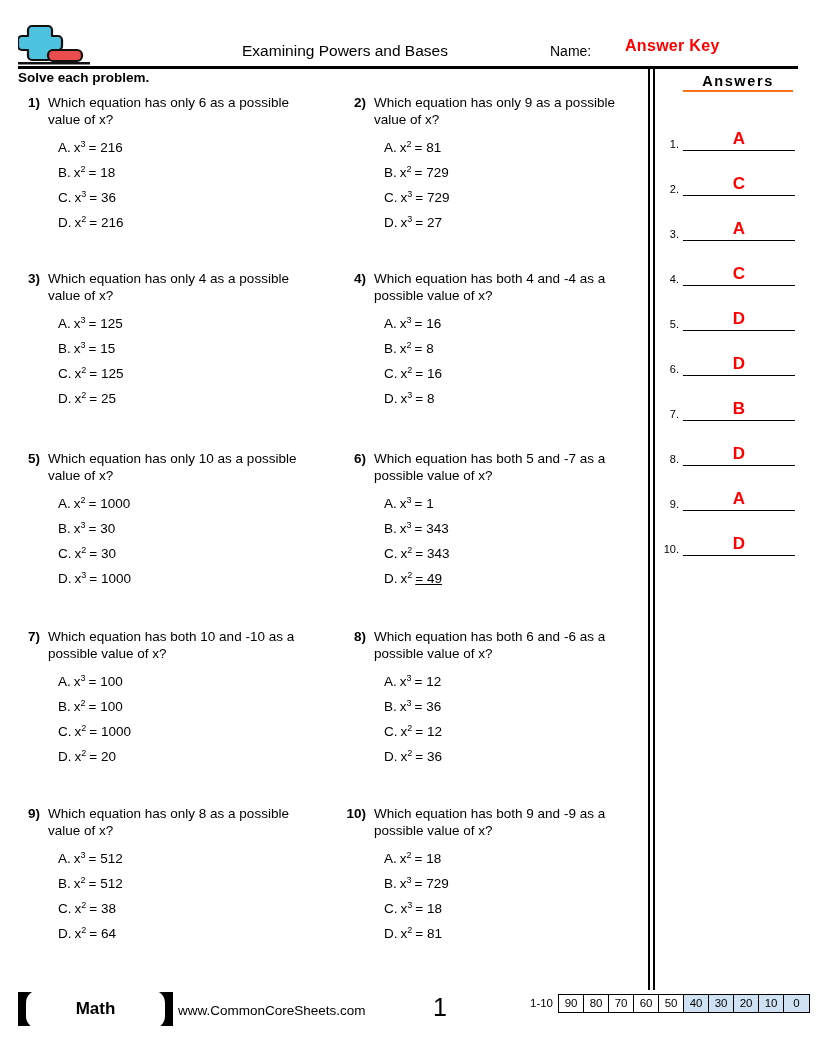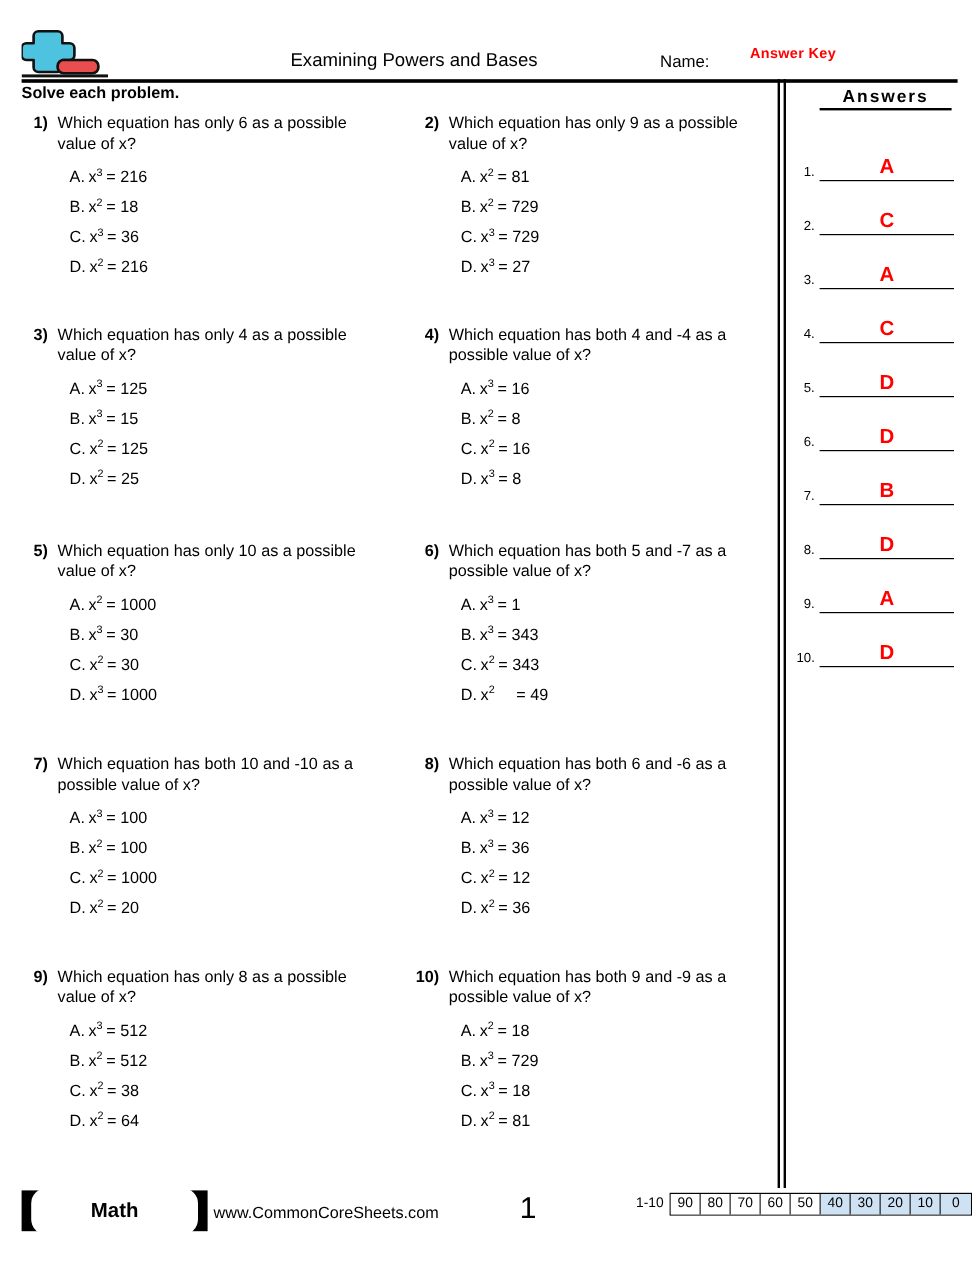--- a/index.html
+++ b/index.html
@@ -36,21 +36,21 @@
   }
   #name-label {
     position: absolute;
     left: 550px; top: 44px;
     font-size: 14px;
     line-height: 1;
   }
   #answer-key-text {
     position: absolute;
     left: 625px; top: 38px;
-    font-size: 12px;
+    font-size: 16px;
     font-weight: bold;
     color: #ff0000;
     line-height: 1;
     letter-spacing: 0.3px;
   }
   #header-rule {
     position: absolute;
     left: 18px; top: 66px;
     width: 780px; height: 2.5px;
     background: #000000;
@@ -129,21 +129,21 @@
     width: 161px; height: 500px;
   }
   #answers-title {
     position: absolute;
     left: 28px; top: 7px;
     width: 110px;
     text-align: center;
     font-size: 14.5px;
     font-weight: bold;
     letter-spacing: 1.6px;
-    border-bottom: 2px solid #000000;
+    border-bottom: 2px solid #f97316;
     padding-bottom: 1px;
   }
   .ans-row {
     position: absolute;
     left: 0;
     width: 150px;
     height: 45px;
   }
   .ans-num {
     position: absolute;
@@ -321,21 +321,21 @@
     </div>
     <div class="q col-r" style="top: 356px;">
       <div class="q-head">
         <div class="q-num">6)</div>
         <div class="q-text">Which equation has both 5 and -7 as a possible value of x?</div>
       </div>
       <div class="choices">
         <div class="choice"><span class="ltr">A.</span><span>x</span><sup>3</sup><span style="margin-left: 3px;">= 1</span></div>
         <div class="choice"><span class="ltr">B.</span><span>x</span><sup>3</sup><span style="margin-left: 3px;">= 343</span></div>
         <div class="choice"><span class="ltr">C.</span><span>x</span><sup>2</sup><span style="margin-left: 3px;">= 343</span></div>
-        <div class="choice"><span class="ltr">D.</span><span>x</span><sup>2</sup><span style="margin-left: 18px;">= 49</span></div>
+        <div class="choice"><span class="ltr">D.</span><span>x</span><sup>2</sup><span style="margin-left: 3px; text-decoration: underline;">= 49</span></div>
       </div>
     </div>
     <div class="q col-l" style="top: 534px;">
       <div class="q-head">
         <div class="q-num">7)</div>
         <div class="q-text">Which equation has both 10 and -10 as a possible value of x?</div>
       </div>
       <div class="choices">
         <div class="choice"><span class="ltr">A.</span><span>x</span><sup>3</sup><span style="margin-left: 3px;">= 100</span></div>
         <div class="choice"><span class="ltr">B.</span><span>x</span><sup>2</sup><span style="margin-left: 3px;">= 100</span></div>

